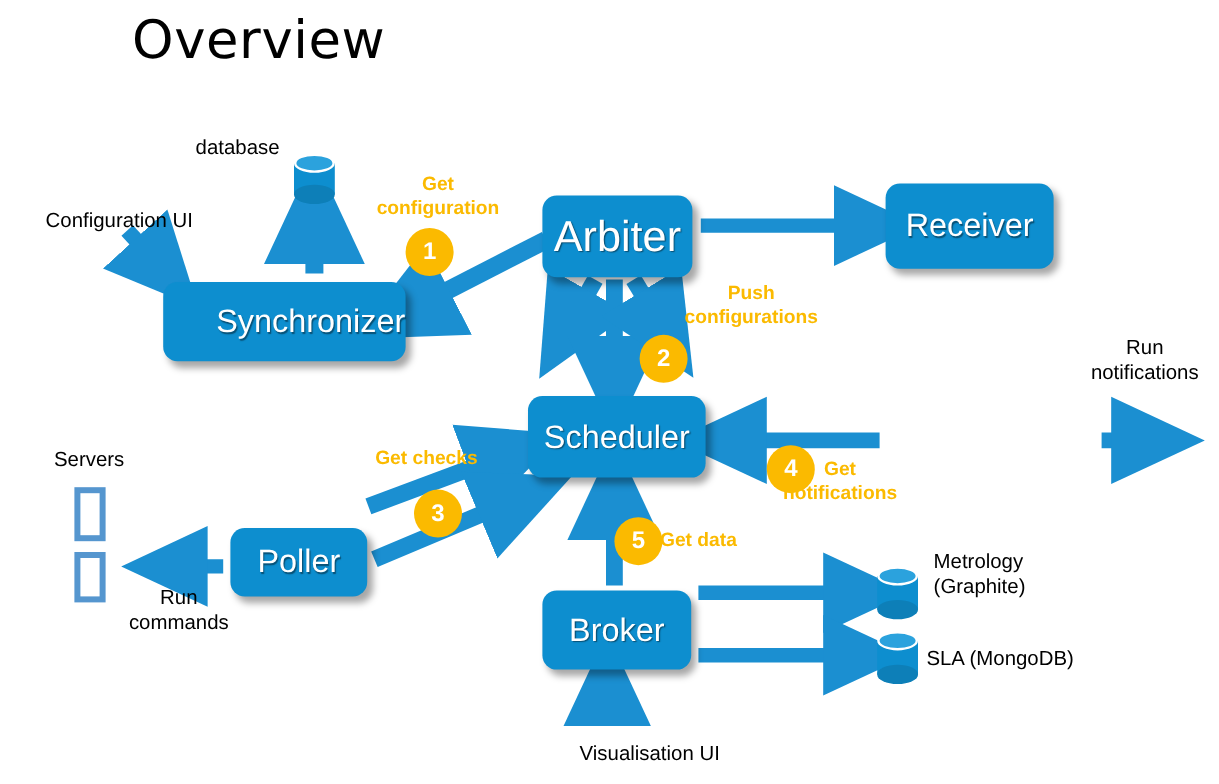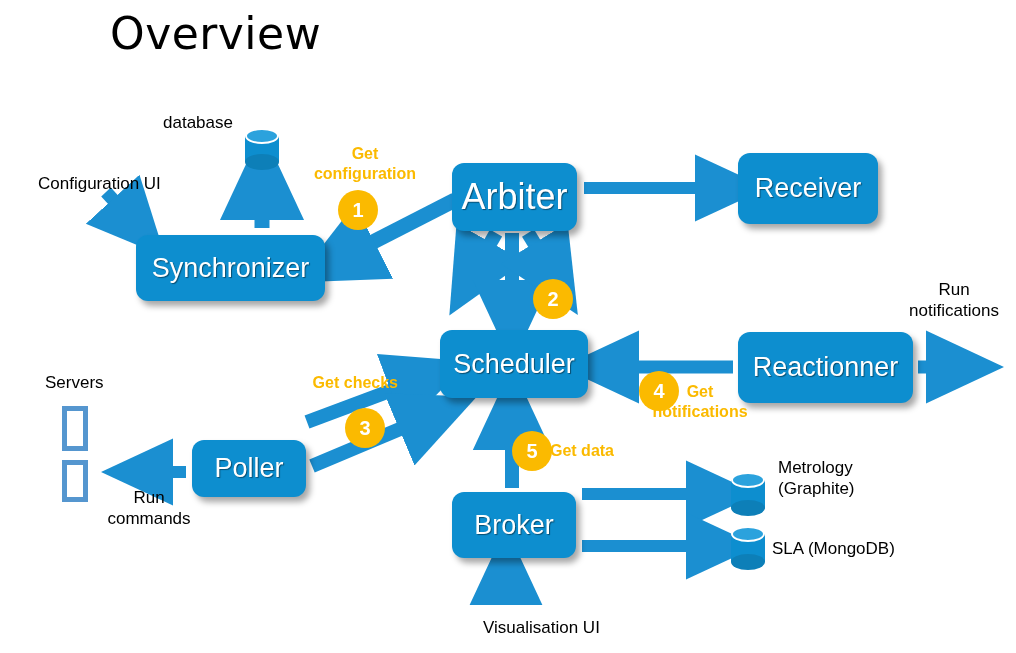--- a/index.html
+++ b/index.html
@@ -166,39 +166,36 @@
       <line x1="512" y1="488" x2="512" y2="408" stroke-width="14" marker-end="url(#ah)"></line>
 
       <line x1="506" y1="604" x2="506" y2="566" stroke-width="13" marker-end="url(#ah)"></line>
 
       <line x1="582" y1="494" x2="722" y2="494" stroke-width="12" marker-end="url(#ah)"></line>
 
       <line x1="582" y1="546" x2="722" y2="546" stroke-width="12" marker-end="url(#ah)"></line>
     </g>
   </svg>
 
-  <div class="node" style="left:136px; top:235px; width:189px; height:66px; font-size:27px;">
+  <div class="node" style="left:136px; top:235px; width:158px; height:66px; font-size:27px;padding-left:44px;">
     <span>Synchronizer</span>
   </div>
 
   <div class="node" style="left:452px; top:163px; width:125px; height:68px; font-size:36px;">
     <span>Arbiter</span>
   </div>
 
   <div class="node" style="left:738px; top:153px; width:140px; height:71px; font-size:27px;">
     <span>Receiver</span>
   </div>
 
   <div class="node" style="left:440px; top:330px; width:148px; height:68px; font-size:27px;">
     <span>Scheduler</span>
   </div>
 
-  <div class="node" style="left:738px; top:332px; width:175px; height:71px; font-size:27px;">
-    <span>Reactionner</span>
-  </div>
 
   <div class="node" style="left:192px; top:440px; width:114px; height:57px; font-size:27px;">
     <span>Poller</span>
   </div>
 
   <div class="node" style="left:452px; top:492px; width:124px; height:66px; font-size:27px;">
     <span>Broker</span>
   </div>
 
   <div class="cyl" style="left:245px; top:128px; width:34px; height:42px;">
@@ -234,20 +231,22 @@
 
   <div class="label" style="left:904px; top:279px; text-align:center; width:100px;">Run
 notifications</div>
 
   <div class="label" style="left:483px; top:617px;text-align:right;">Visualisation UI</div>
 
   <div class="steplabel" style="left:290px; top:144px; width:150px;">Get
 configuration</div>
   <div class="badge" style="left:338px; top:190px;">1</div>
 
+  <div class="steplabel" style="left:542px; top:235px; width:168px;">Push
+configurations</div>
   <div class="badge" style="left:533px; top:279px;">2</div>
 
   <div class="steplabel" style="left:268px; top:373px; width:130px; text-align:right;">Get checks</div>
   <div class="badge" style="left:345px; top:408px;">3</div>
 
   <div class="steplabel" style="left:625px; top:382px; width:150px;">Get
 notifications</div>
   <div class="badge" style="left:639px; top:371px;">4</div>
 
   <div class="steplabel" style="left:550px; top:441px; width:110px; text-align:left;">Get data</div>

